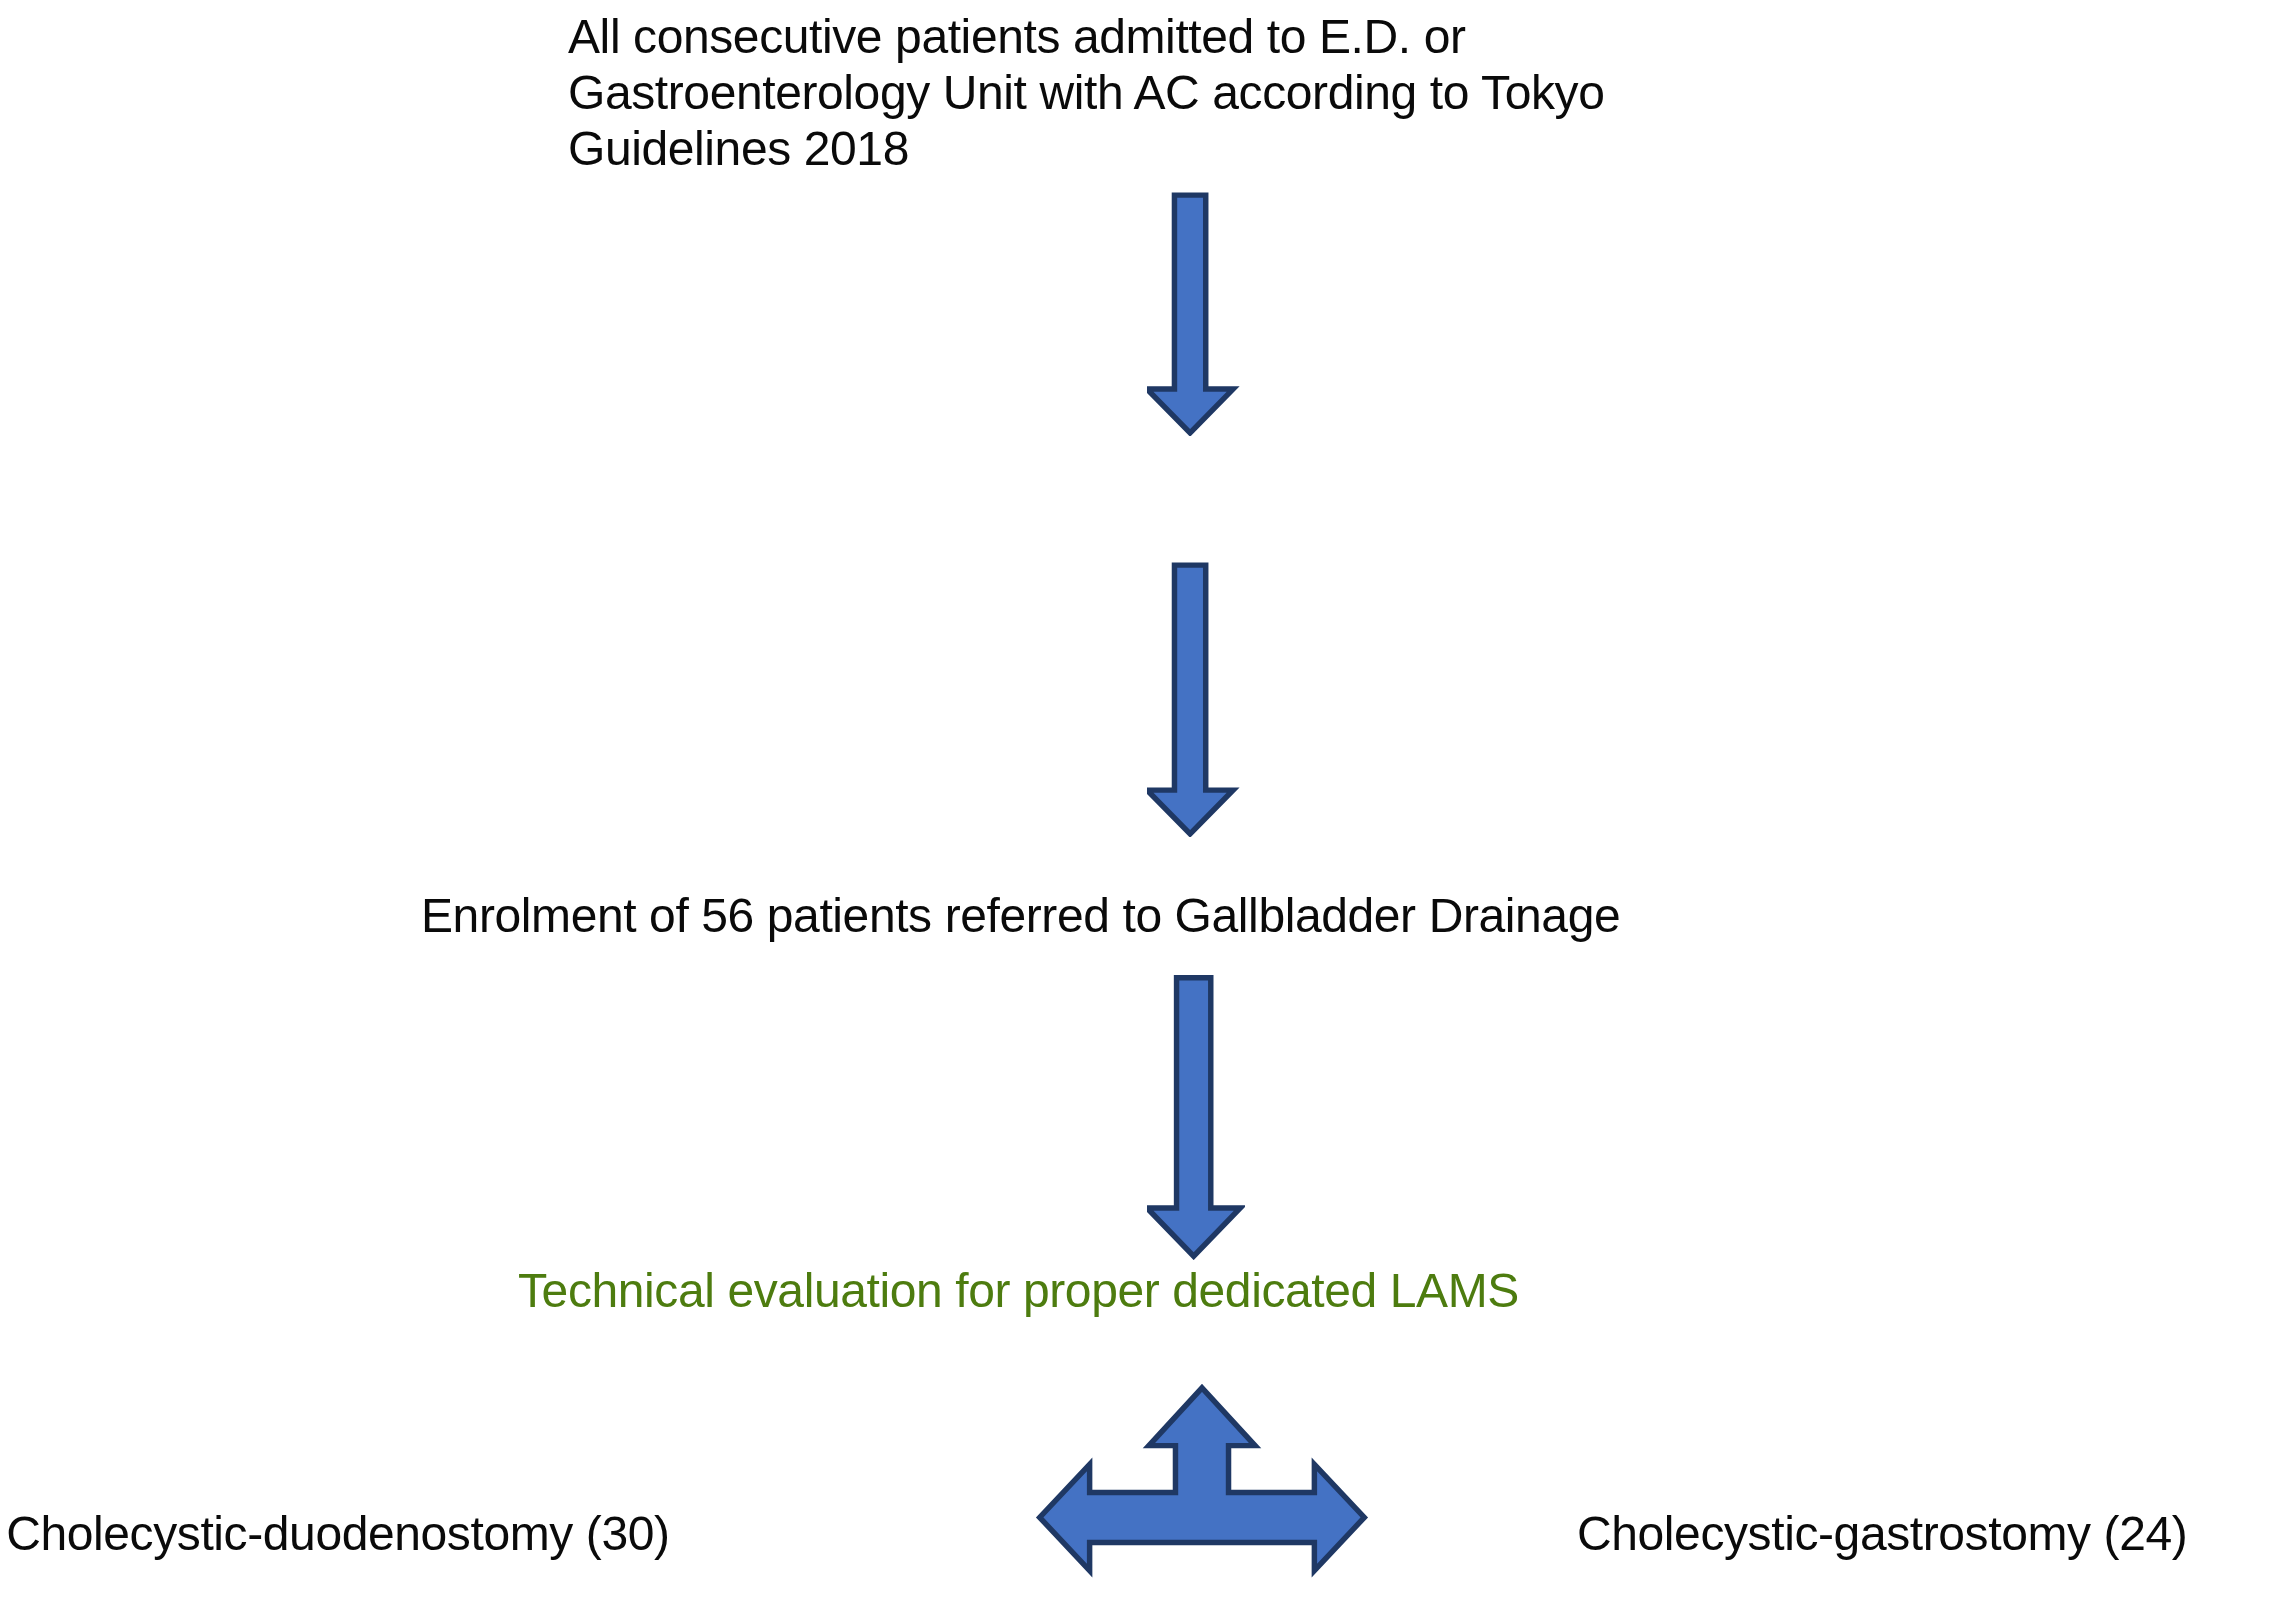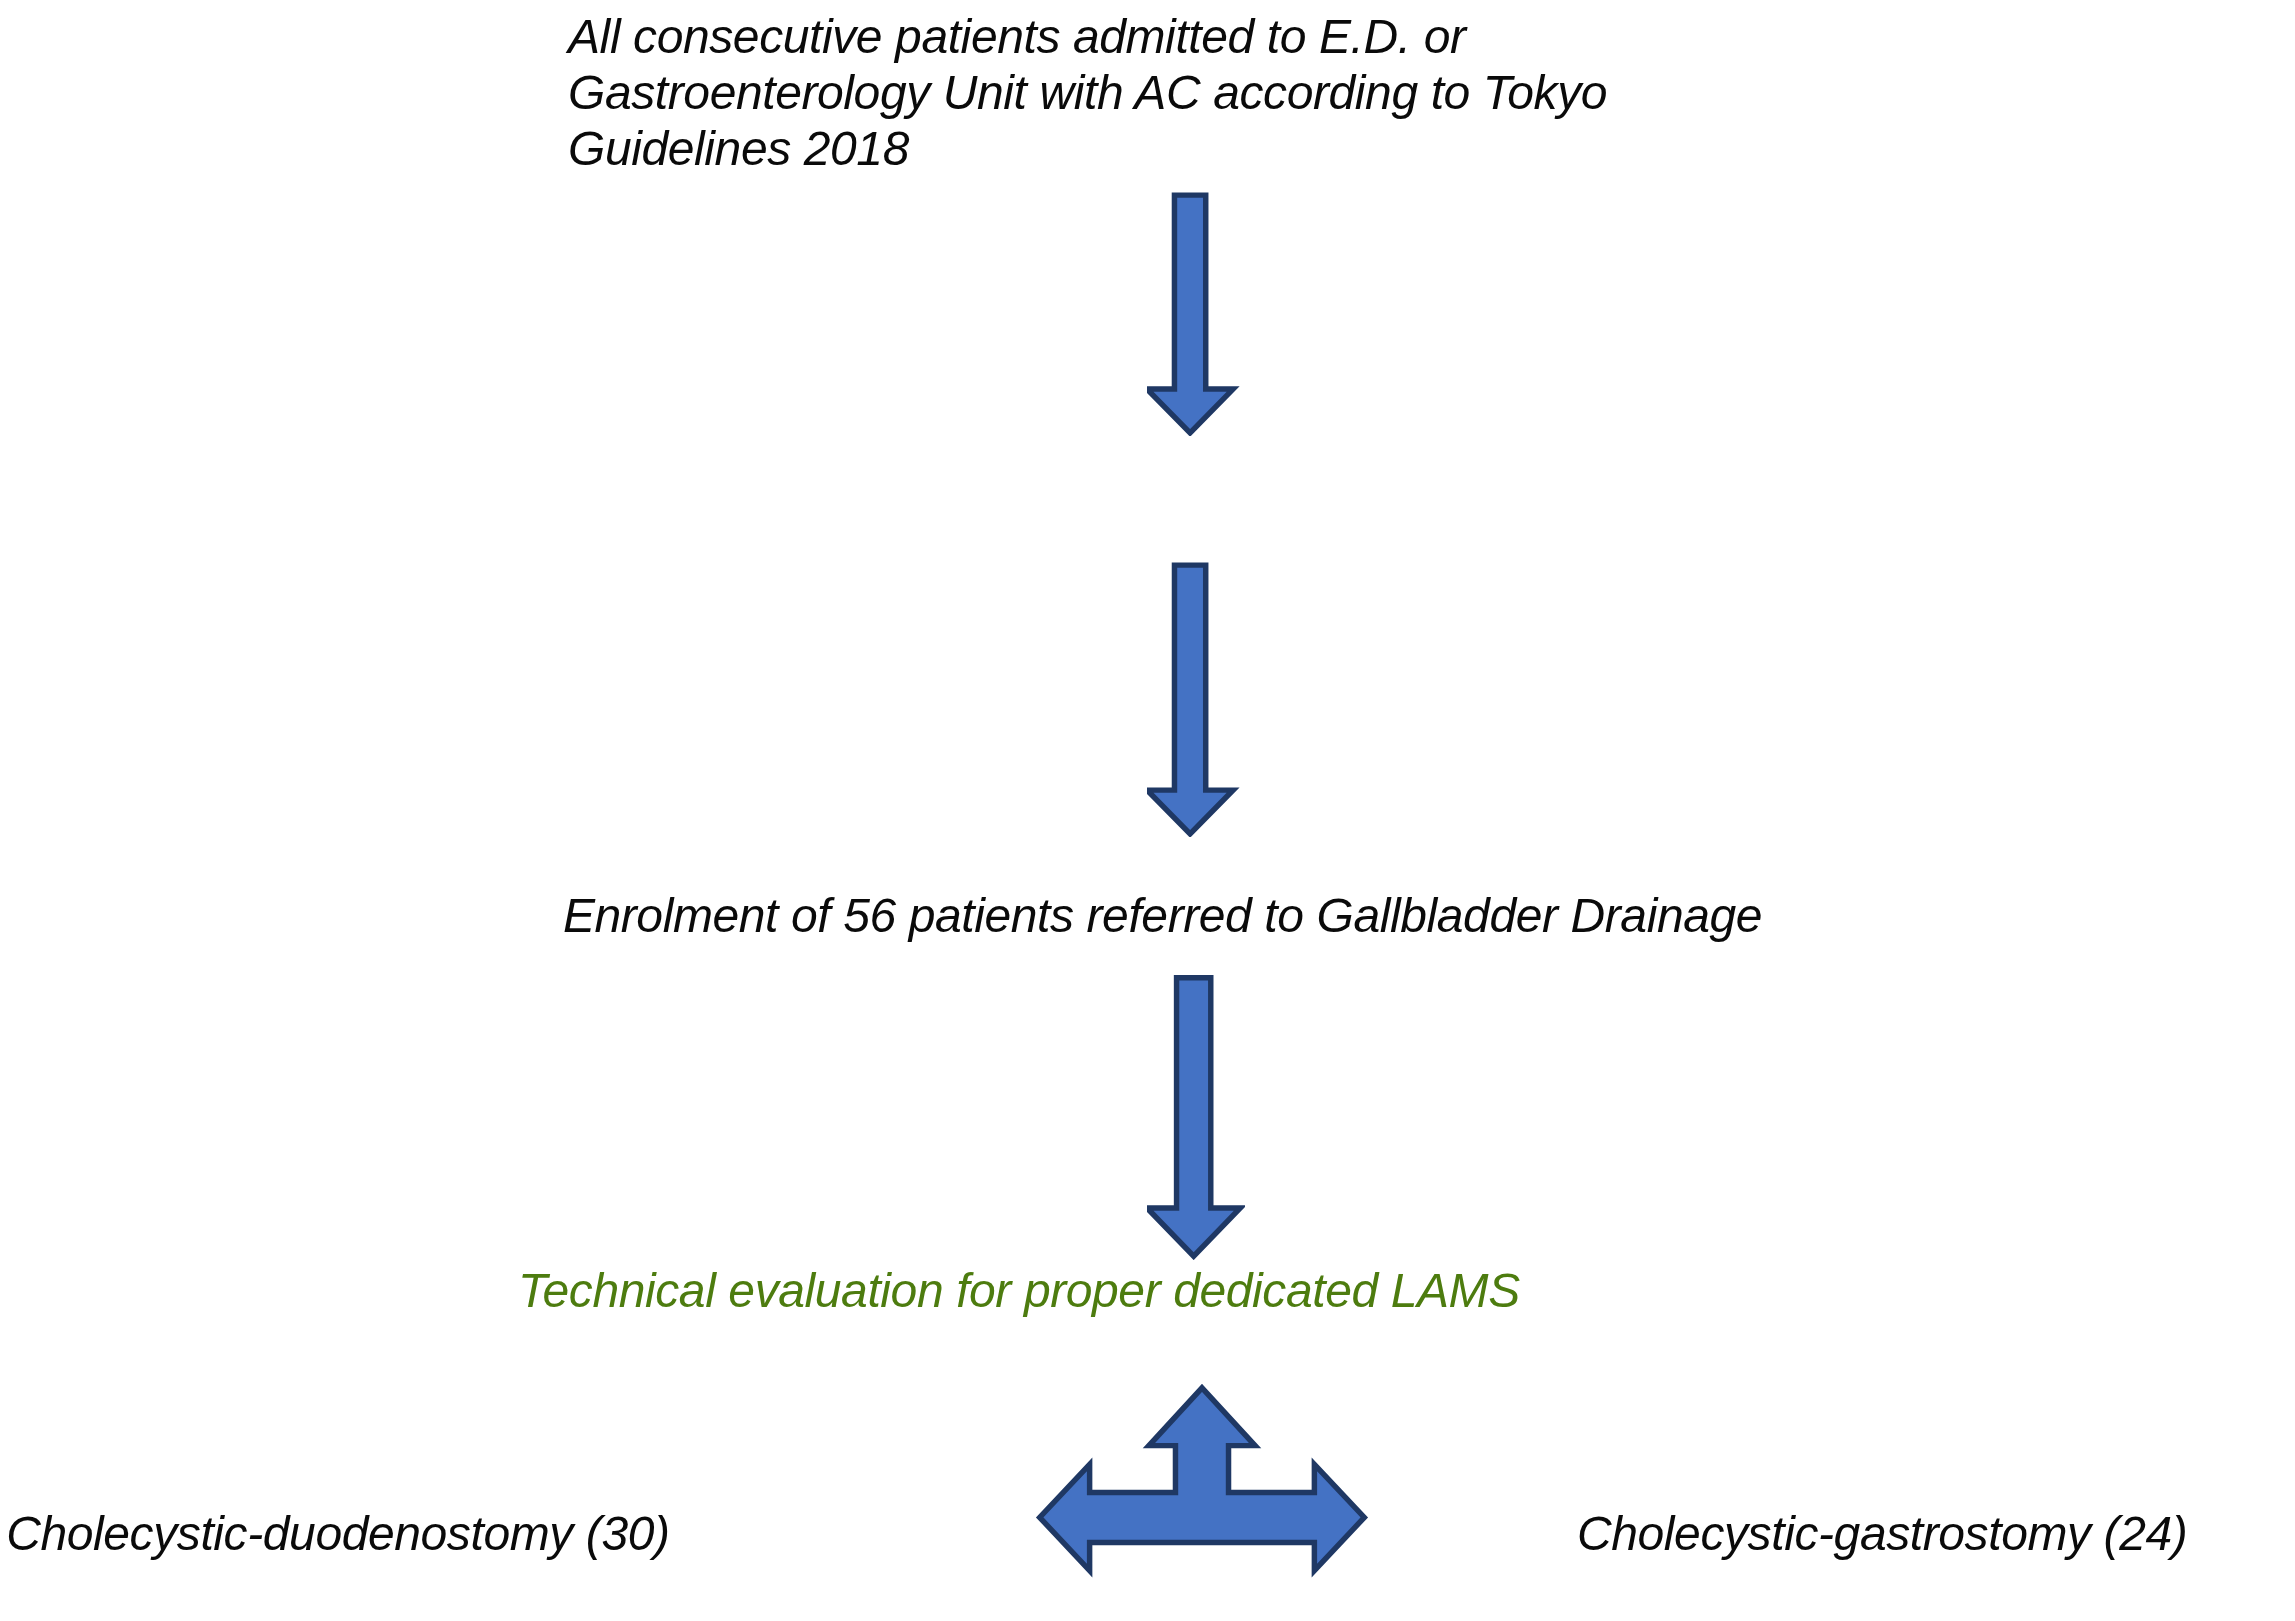--- a/index.html
+++ b/index.html
@@ -9,21 +9,20 @@
     background: #ffffff;
   }
   #canvas {
     position: relative;
     width: 2295px;
     height: 1622px;
     background: #ffffff;
     overflow: hidden;
     font-family: "Liberation Sans", sans-serif;
     color: #000000;
-    font-style: italic;
   }
   .flow-text {
     position: absolute;
     font-family: "Liberation Sans", sans-serif;
     font-size: 48px;
     line-height: 56px;
     font-weight: 400;
     color: #0a0a0a;
     white-space: pre-wrap;
     letter-spacing: -0.4px;
@@ -54,21 +53,21 @@
 
   <svg class="arrow-svg" id="arrow-1" width="94" height="244" viewBox="0 0 120 312">
     <polygon points="35,4 75,4 75,252 110,252 55,308 0,252 35,252" fill="#4472C4" stroke="#1F3864" stroke-width="7" stroke-linejoin="miter"></polygon>
   </svg>
 
 
   <svg class="arrow-svg" id="arrow-2" width="94" height="275" viewBox="0 0 120 352">
     <polygon points="35,4 75,4 75,292 110,292 55,348 0,292 35,292" fill="#4472C4" stroke="#1F3864" stroke-width="7" stroke-linejoin="miter"></polygon>
   </svg>
 
-  <div class="flow-text" id="node-enrolment" style="color: rgb(10, 10, 10); text-align: center;">Enrolment of 56 patients referred to Gallbladder Drainage</div>
+  <div class="flow-text" id="node-enrolment" style="color: rgb(10, 10, 10);">Enrolment of 56 patients referred to Gallbladder Drainage</div>
 
   <svg class="arrow-svg" id="arrow-3" width="98" height="286" viewBox="0 0 126 366">
     <polygon points="38,4 82,4 82,300 120,300 60,362 0,300 38,300" fill="#4472C4" stroke="#1F3864" stroke-width="7" stroke-linejoin="miter"></polygon>
   </svg>
 
   <div class="flow-text" id="node-evaluation" style="color: #4d7c0f;">Technical evaluation for proper dedicated LAMS</div>
 
   <svg class="arrow-svg" id="arrow-split" width="334" height="208" viewBox="0 0 428 266">
     <polygon points="214,6
                      282,80

